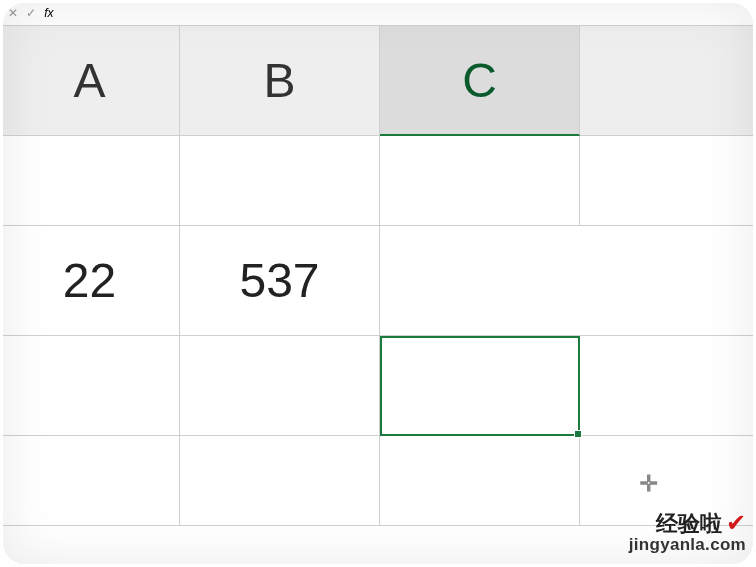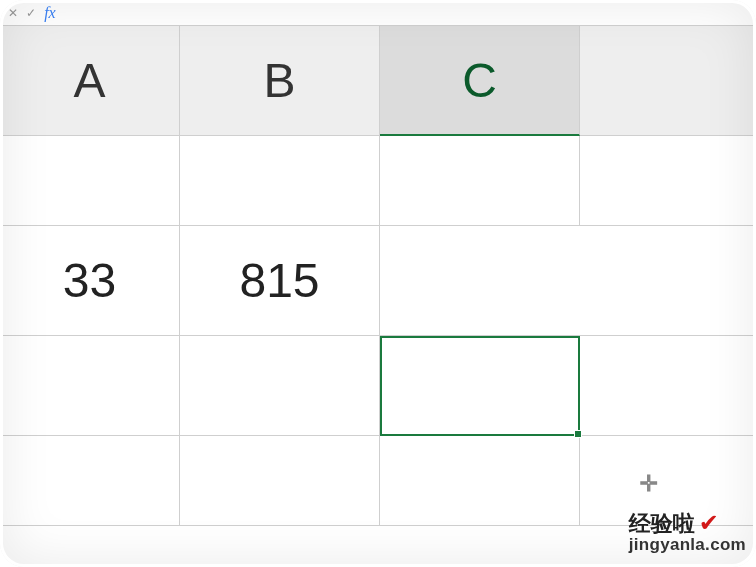--- a/index.html
+++ b/index.html
@@ -21,24 +21,24 @@
       gap: 8px;
       background: #fff;
     }
     .fb-icon {
       color: #999;
       font-size: 12px;
       font-family: Arial, sans-serif;
       cursor: default;
     }
     .fb-fx {
-      color: #3b82f6;
+      color: #000000;
       font-style: italic;
-      font-size: 16px;
-      font-family: Liberation Serif, serif;
+      font-size: 12px;
+      font-family: Liberation Sans, sans-serif;
     }
     .fb-input {
       flex: 1;
       height: 20px;
       border: none;
       outline: none;
       font-size: 13px;
       padding: 0 4px;
     }
     .sheet {
@@ -99,20 +99,21 @@
       bottom: 70px;
       color: #888;
       font-size: 22px;
       font-weight: bold;
       z-index: 5;
     }
     .watermark {
       position: absolute;
       right: 10px;
       bottom: 12px;
+      text-align: right;
       z-index: 6;
       line-height: 1.1;
       margin-left: 29px;
     }
     .wm-top {
       font-size: 22px;
       font-weight: bold;
       color: #222;
     }
     .wm-check {
@@ -153,22 +154,22 @@
   </div>
 
   <div class="row data-row-1">
     <div class="cell col-a"></div>
     <div class="cell col-b"></div>
     <div class="cell col-c"></div>
     <div class="cell col-d"></div>
   </div>
 
   <div class="row data-row-2">
-    <div class="cell col-a">33</div>
-    <div class="cell col-c">815</div>
+    <div class="cell col-a">22</div>
+    <div class="cell col-c">537</div>
     <div class="cell col-d"></div>
   </div>
 
   <div class="row data-row-3">
     <div class="cell col-a"></div>
     <div class="cell col-b"></div>
     <div class="cell col-c sel-c">
       <span></span>
       <div class="fill-handle"></div>
     </div>

